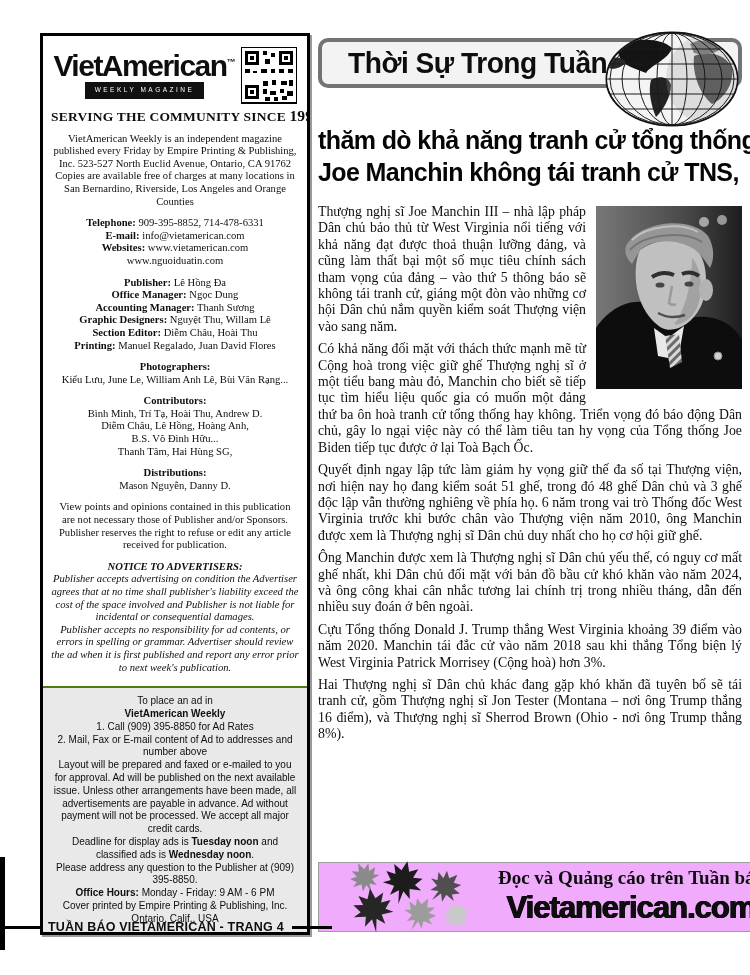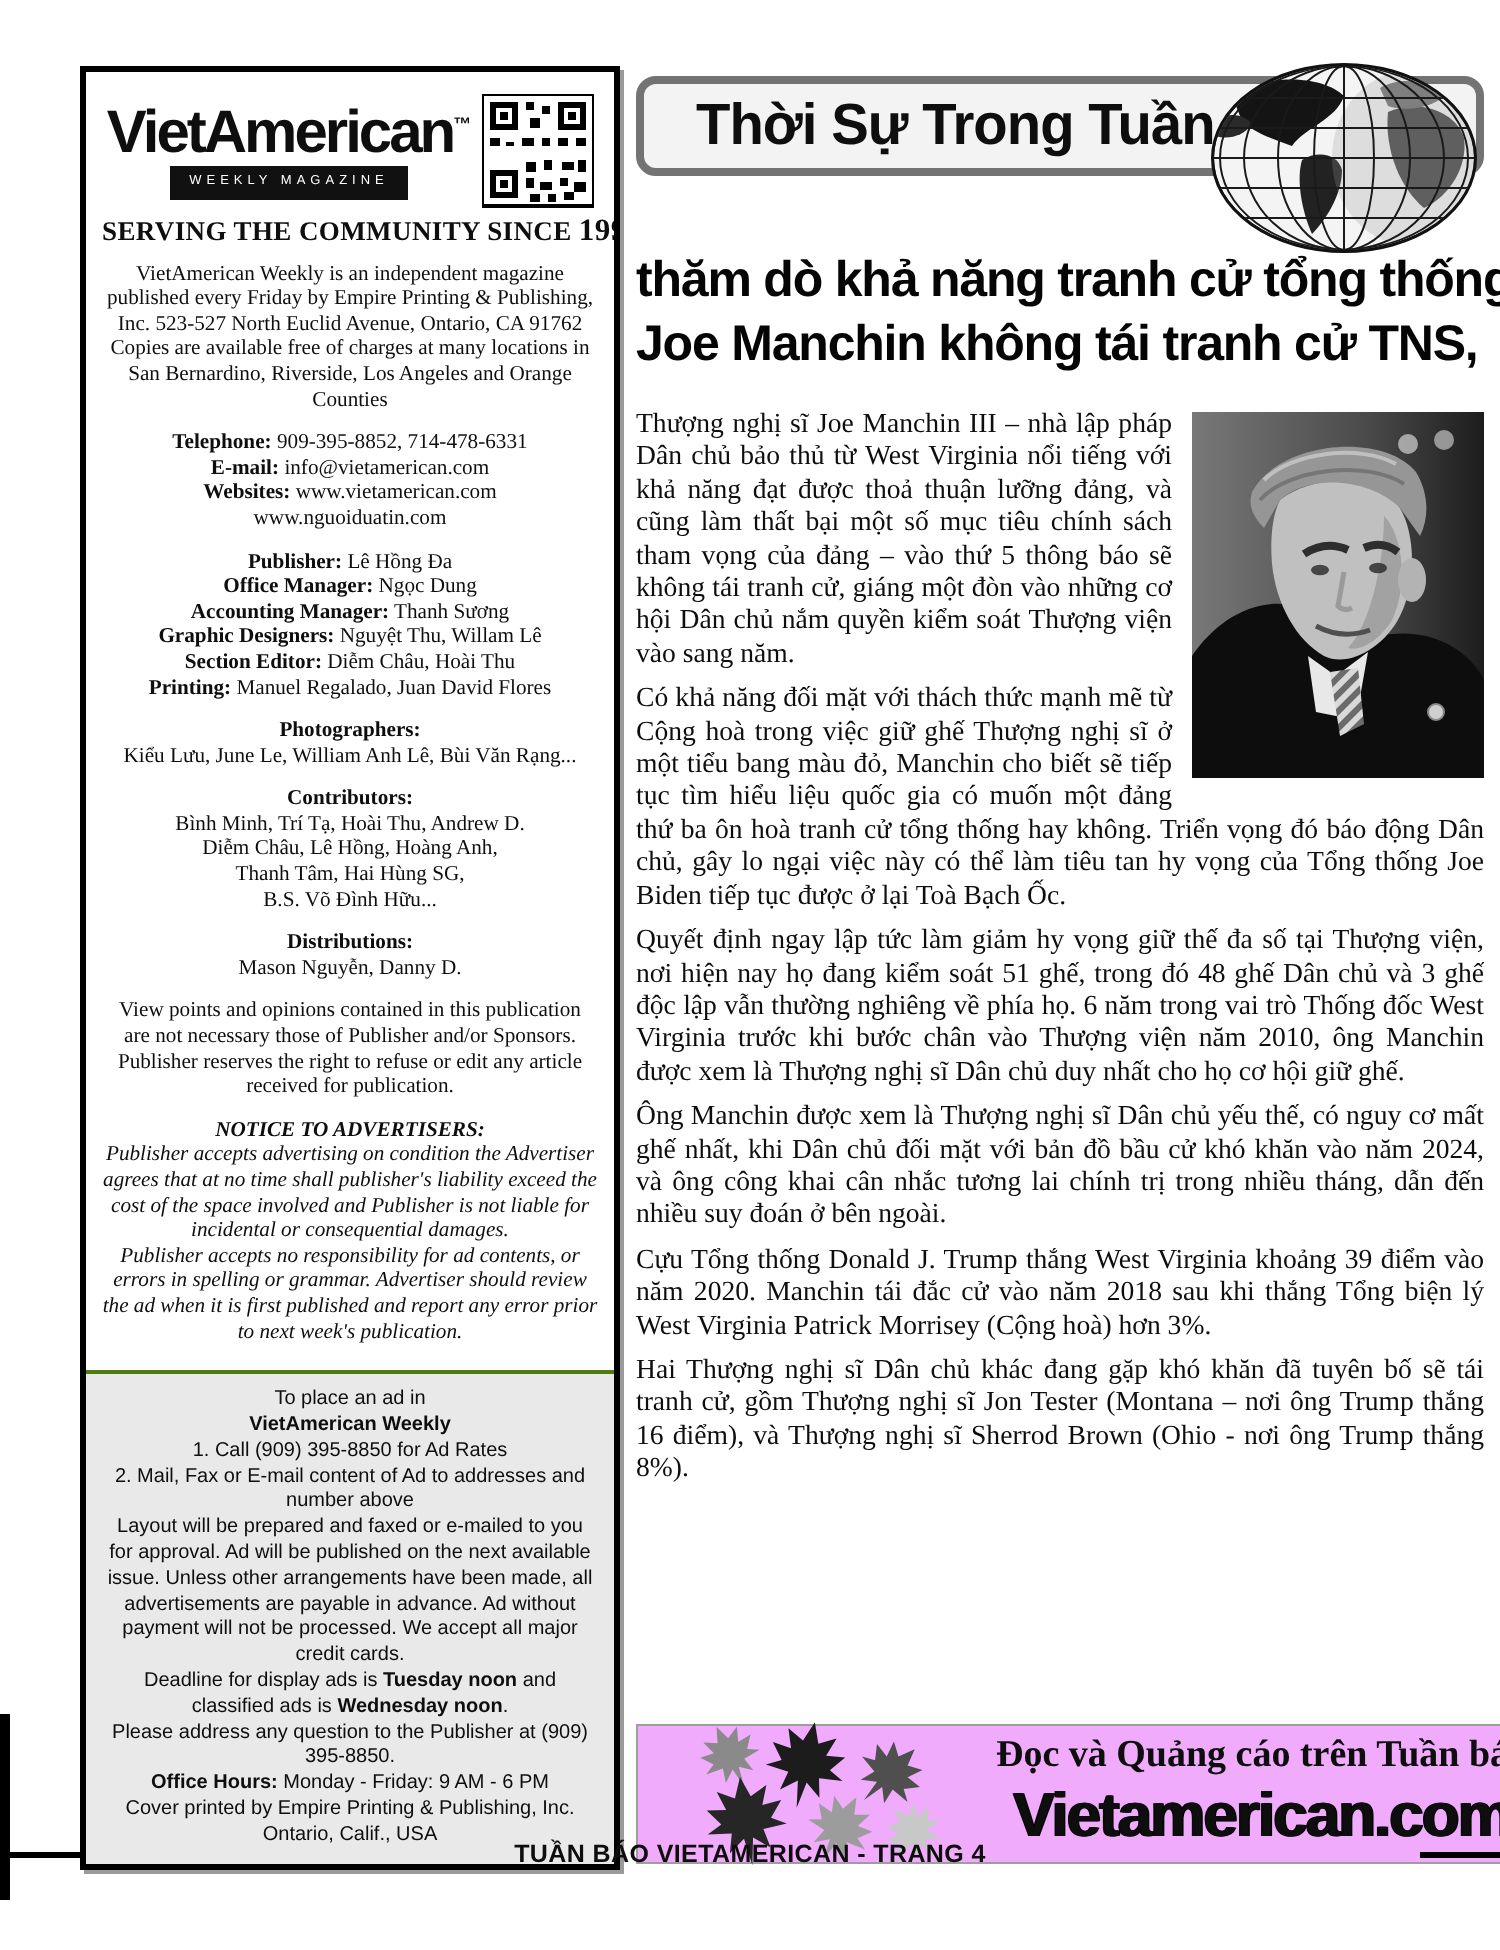--- a/index.html
+++ b/index.html
@@ -46,21 +46,21 @@
   .photo{float:right;width:146px;height:183px;margin:2px 0 6px 10px;background:#3a3a3a;}
   .banner{position:absolute;left:0;top:832px;width:484px;height:70px;background:#f0abfc;
           border:1px solid #9e9e9e;box-sizing:border-box;}
   .leaves{position:absolute;left:4px;top:-3px;width:182px;height:76px;overflow:visible;}
   .banner-text{position:absolute;left:146px;right:4px;top:3px;text-align:center;}
   .banner-l1{font-weight:700;font-size:19px;line-height:24px;white-space:nowrap;}
   .banner-l2{font-family:"Liberation Sans",sans-serif;font-weight:700;font-size:31px;line-height:36px;
              letter-spacing:-1px;white-space:nowrap;
              text-shadow:0.6px 0 0 #000,-0.6px 0 0 #000;}
   
-  .footer{position:absolute;left:0;top:920px;width:750px;display:flex;justify-content:space-between;
+  .footer{position:absolute;left:0;top:920px;width:750px;display:flex;justify-content:flex-start;
           align-items:center;gap:8px;font-family:"Liberation Sans",sans-serif;font-weight:700;
           font-size:12.5px;letter-spacing:0.2px;white-space:nowrap;}
   .dash{width:40px;height:3px;background:#000;}
   .edge-mark{position:absolute;left:0;top:857px;width:5px;height:93px;background:#000;}
 </style>
 </head>
 <body>
 
 <div class="page">
 
@@ -124,22 +124,22 @@
       <div class="sb-line"><b>Graphic Designers:</b> <span>Nguyệt Thu, Willam Lê</span></div>
       <div class="sb-line"><b>Section Editor:</b> <span>Diễm Châu, Hoài Thu</span></div>
       <div class="sb-line"><b>Printing:</b> <span>Manuel Regalado, Juan David Flores</span></div>
 
       <div class="grp-title">Photographers:</div>
       <div class="sb-line">Kiểu Lưu, June Le, William Anh Lê, Bùi Văn Rạng...</div>
 
       <div class="grp-title">Contributors:</div>
       <div class="sb-line">Bình Minh, Trí Tạ, Hoài Thu, Andrew D.</div>
       <div class="sb-line">Diễm Châu, Lê Hồng, Hoàng Anh,</div>
+      <div class="sb-line">B.S. Võ Đình Hữu...</div>
       <div class="sb-line">Thanh Tâm, Hai Hùng SG,</div>
-      <div class="sb-line">B.S. Võ Đình Hữu...</div>
 
       <div class="grp-title">Distributions:</div>
       <div class="sb-line">Mason Nguyễn, Danny D.</div>
 
       <div class="gap"></div>
       <div class="sb-p">View points and opinions contained in this publication are not necessary those of Publisher and/or Sponsors. Publisher reserves the right to refuse or edit any article received for publication.</div>
 
       <div class="notice">
         <div class="nt">NOTICE TO ADVERTISERS:</div>
         <div>Publisher accepts advertising on condition the Advertiser agrees that at no time shall publisher's liability exceed the cost of the space involved and Publisher is not liable for incidental or consequential damages.</div>

